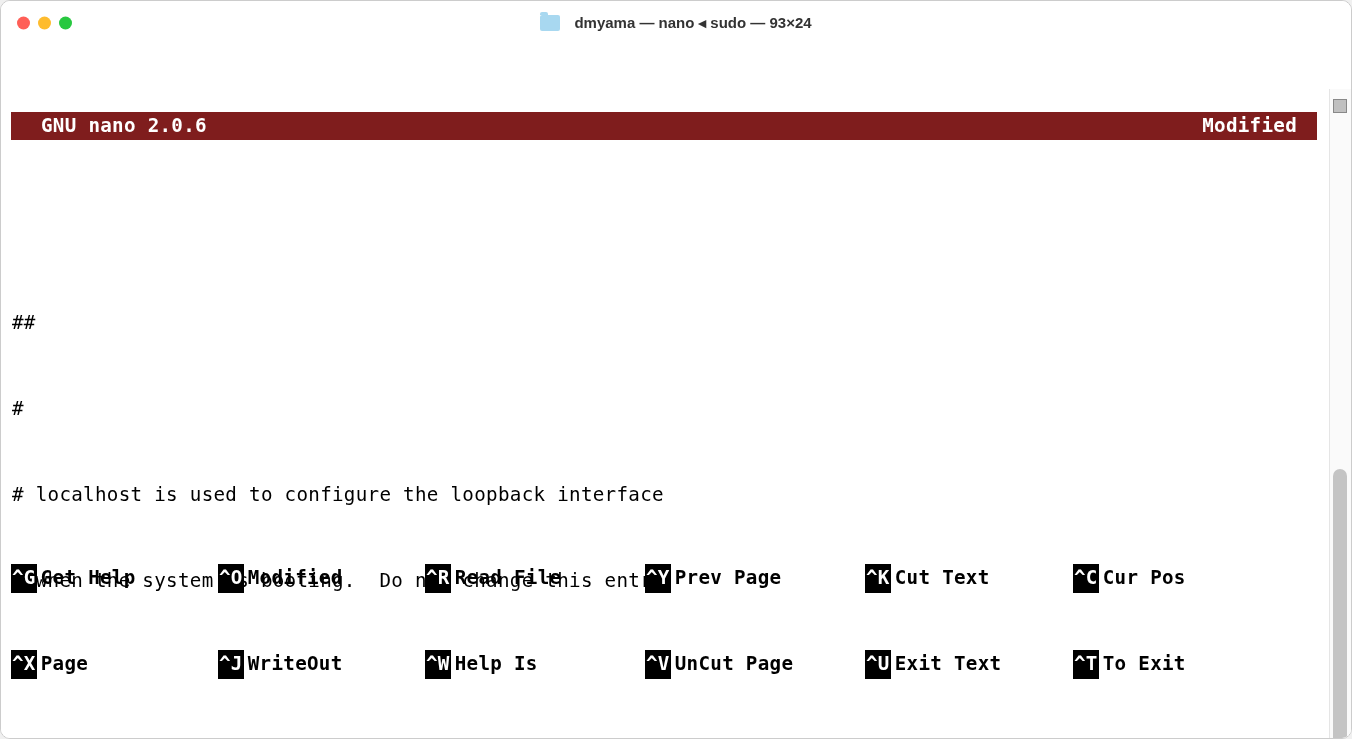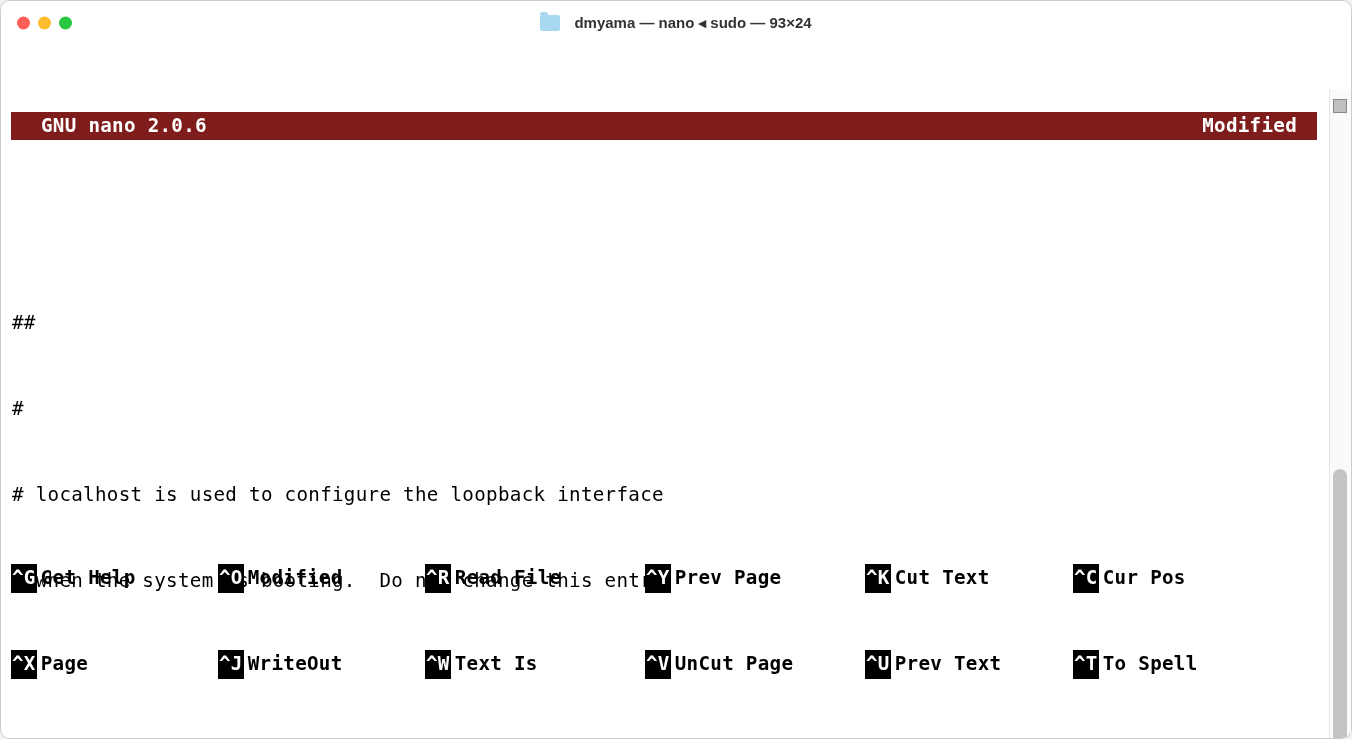--- a/index.html
+++ b/index.html
@@ -225,24 +225,24 @@
           <div class="shortcut sc1"><span class="shortcut-key">^G</span><span class="shortcut-label">Get Help</span></div>
           <div class="shortcut sc2"><span class="shortcut-key">^O</span><span class="shortcut-label">Modified</span></div>
           <div class="shortcut sc3"><span class="shortcut-key">^R</span><span class="shortcut-label">Read File</span></div>
           <div class="shortcut sc4"><span class="shortcut-key">^Y</span><span class="shortcut-label">Prev Page</span></div>
           <div class="shortcut sc5"><span class="shortcut-key">^K</span><span class="shortcut-label">Cut Text</span></div>
           <div class="shortcut sc6"><span class="shortcut-key">^C</span><span class="shortcut-label">Cur Pos</span></div>
         </div>
         <div class="shortcut-row">
           <div class="shortcut sc1"><span class="shortcut-key">^X</span><span class="shortcut-label">Page</span></div>
           <div class="shortcut sc2"><span class="shortcut-key">^J</span><span class="shortcut-label">WriteOut</span></div>
-          <div class="shortcut sc3"><span class="shortcut-key">^W</span><span class="shortcut-label">Text Is</span></div>
+          <div class="shortcut sc3"><span class="shortcut-key">^W</span><span class="shortcut-label">Help Is</span></div>
           <div class="shortcut sc4"><span class="shortcut-key">^V</span><span class="shortcut-label">UnCut Page</span></div>
-          <div class="shortcut sc5"><span class="shortcut-key">^U</span><span class="shortcut-label">Prev Text</span></div>
-          <div class="shortcut sc6"><span class="shortcut-key">^T</span><span class="shortcut-label">To Spell</span></div>
+          <div class="shortcut sc5"><span class="shortcut-key">^U</span><span class="shortcut-label">Exit Text</span></div>
+          <div class="shortcut sc6"><span class="shortcut-key">^T</span><span class="shortcut-label">To Exit</span></div>
         </div>
       </div>
     </div>
 
     <div class="scrollbar-track">
       <div class="scrollbar-top-btn"></div>
       <div class="scrollbar-thumb"></div>
     </div>
   </div>
 </div>

